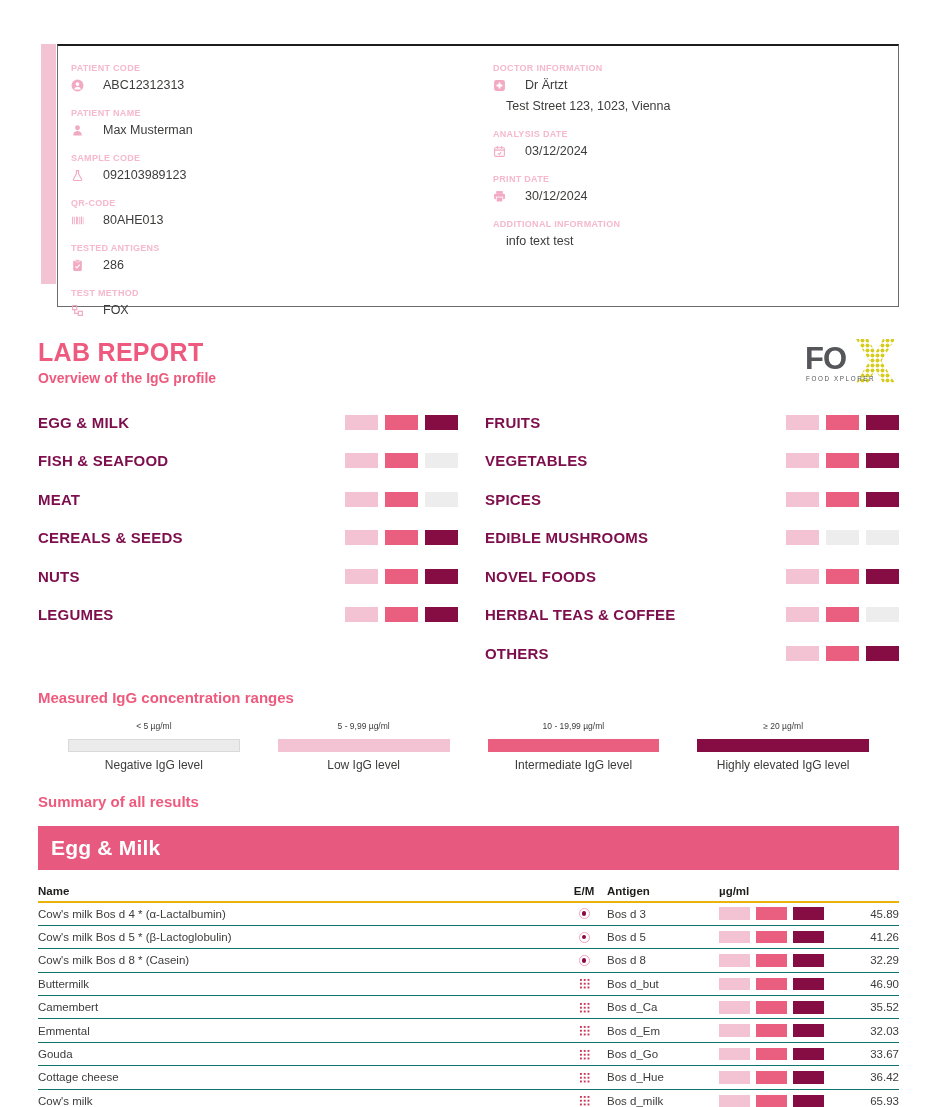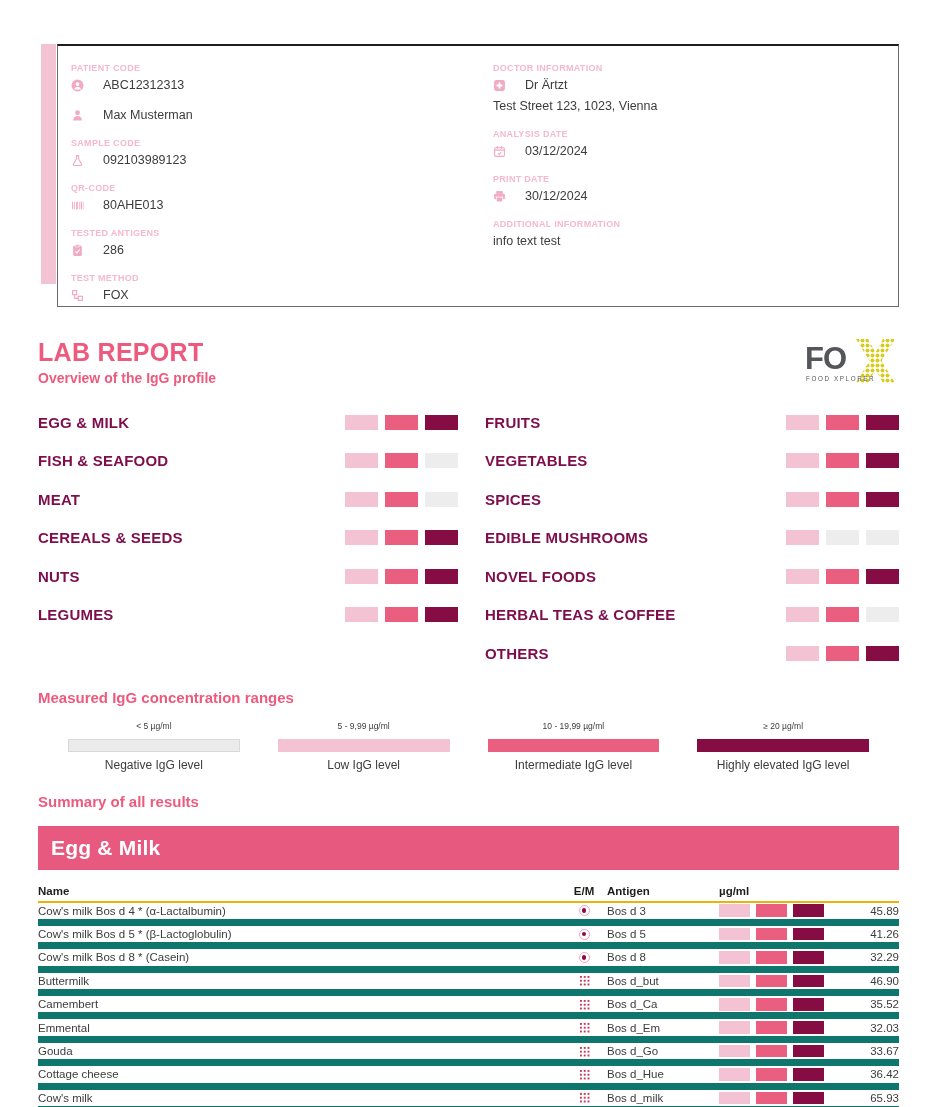--- a/index.html
+++ b/index.html
@@ -9,21 +9,21 @@
   
   .card { position:relative; margin:44px 38px 0 57px; height:263px;
     border:1px solid #6b6b6b; border-top:2px solid #1d1d1b; background:#fff; }
   .card-strip { position:absolute; left:-17px; top:-2px; width:15px; height:240px; background:#f4c3d3; }
   .card-inner { display:flex; padding:17px 0 0 13px; }
   .col-l { width:422px; }
   .col-r { flex:1; }
   .field { margin-bottom:16px; }
   .f-label { font-size:9px; font-weight:bold; letter-spacing:.3px; color:#f5b8cc; margin-bottom:5px; }
   .f-value { display:flex; align-items:center; gap:19px; font-size:12.5px; color:#3c3c3b; }
-  .f-extra { font-size:12.5px; color:#3c3c3b; margin-top:7px; }
+  .f-extra { font-size:12.5px; color:#3c3c3b; margin-top:7px;margin-left:13px; }
   .ficon { width:13px; height:13px; display:inline-flex; flex:none; }
   .ficon svg { width:13px; height:13px; }
 
   
   .rep-head { margin:31px 38px 0; display:flex; justify-content:space-between; align-items:flex-start; height:48px; }
   .rep-title { font-size:25px; font-weight:bold; color:#ee5a7d; letter-spacing:.3px; }
   .rep-sub { font-size:14px; font-weight:bold; color:#ee5a7d; margin-top:3px; }
 
   
   .overview { margin:17px 38px 0; display:flex; }
@@ -50,21 +50,21 @@
   .leg-bar.bordered { border:1px solid #d9d9d9; }
   .leg-label { font-size:12px; color:#3c3c3b; margin-top:6px; }
 
   
   .summary-h { margin:21px 38px 8px; }
   .banner { margin:16px 38px 0; height:44px; background:#e8597f; color:#fff;
     font-size:21px; font-weight:bold; line-height:44px; padding-left:13px; letter-spacing:.2px; }
   .table { margin:12px 38px 0; }
   .t-head, .t-row { display:flex; align-items:center; }
   .t-head { height:21px; font-size:11.5px; font-weight:bold; color:#1d1d1b; border-bottom:2px solid #eab308; }
-  .t-row { height:23.4px; font-size:11.5px; border-bottom:7px solid #0f766e; }
+  .t-row { height:23.4px; font-size:11.5px; border-bottom:1px solid #0f766e; }
   .c-name { flex:1; }
   .c-em { width:46px; display:flex; justify-content:center; }
   .c-ant { width:112px; }
   .c-bar { width:122px; display:flex; align-items:center; }
   .c-val { width:58px; text-align:right; }
 
   .icon-molecule { width:11px; height:11px; border:1.4px solid #efa5bc; border-radius:50%;
     position:relative; display:inline-block; }
   .icon-molecule::after { content:''; position:absolute; inset:2.2px; background:#8c0b44; border-radius:50%; }
   .icon-extract { width:11px; height:11px; display:inline-block;
@@ -87,20 +87,21 @@
                 <circle cx="12" cy="12" r="11" fill="#f2a9c3"></circle>
                 <circle cx="12" cy="9.3" r="3.4" fill="#fff"></circle>
                 <path d="M5.3 19.5a7 7 0 0 1 13.4 0" fill="#fff"></path>
               </svg>
             </span>
           <span>ABC12312313</span>
         </div>
       </div>
 
       <div class="field">
+        <div class="f-label">PATIENT NAME</div>
         <div class="f-value">
           <span class="ficon">
               <svg viewBox="0 0 24 24" fill="#f2a9c3">
                 <circle cx="12" cy="7" r="4.5"></circle>
                 <path d="M4 21a8 8 0 0 1 16 0z"></path>
               </svg>
             </span>
           <span>Max Musterman</span>
         </div>
       </div>

